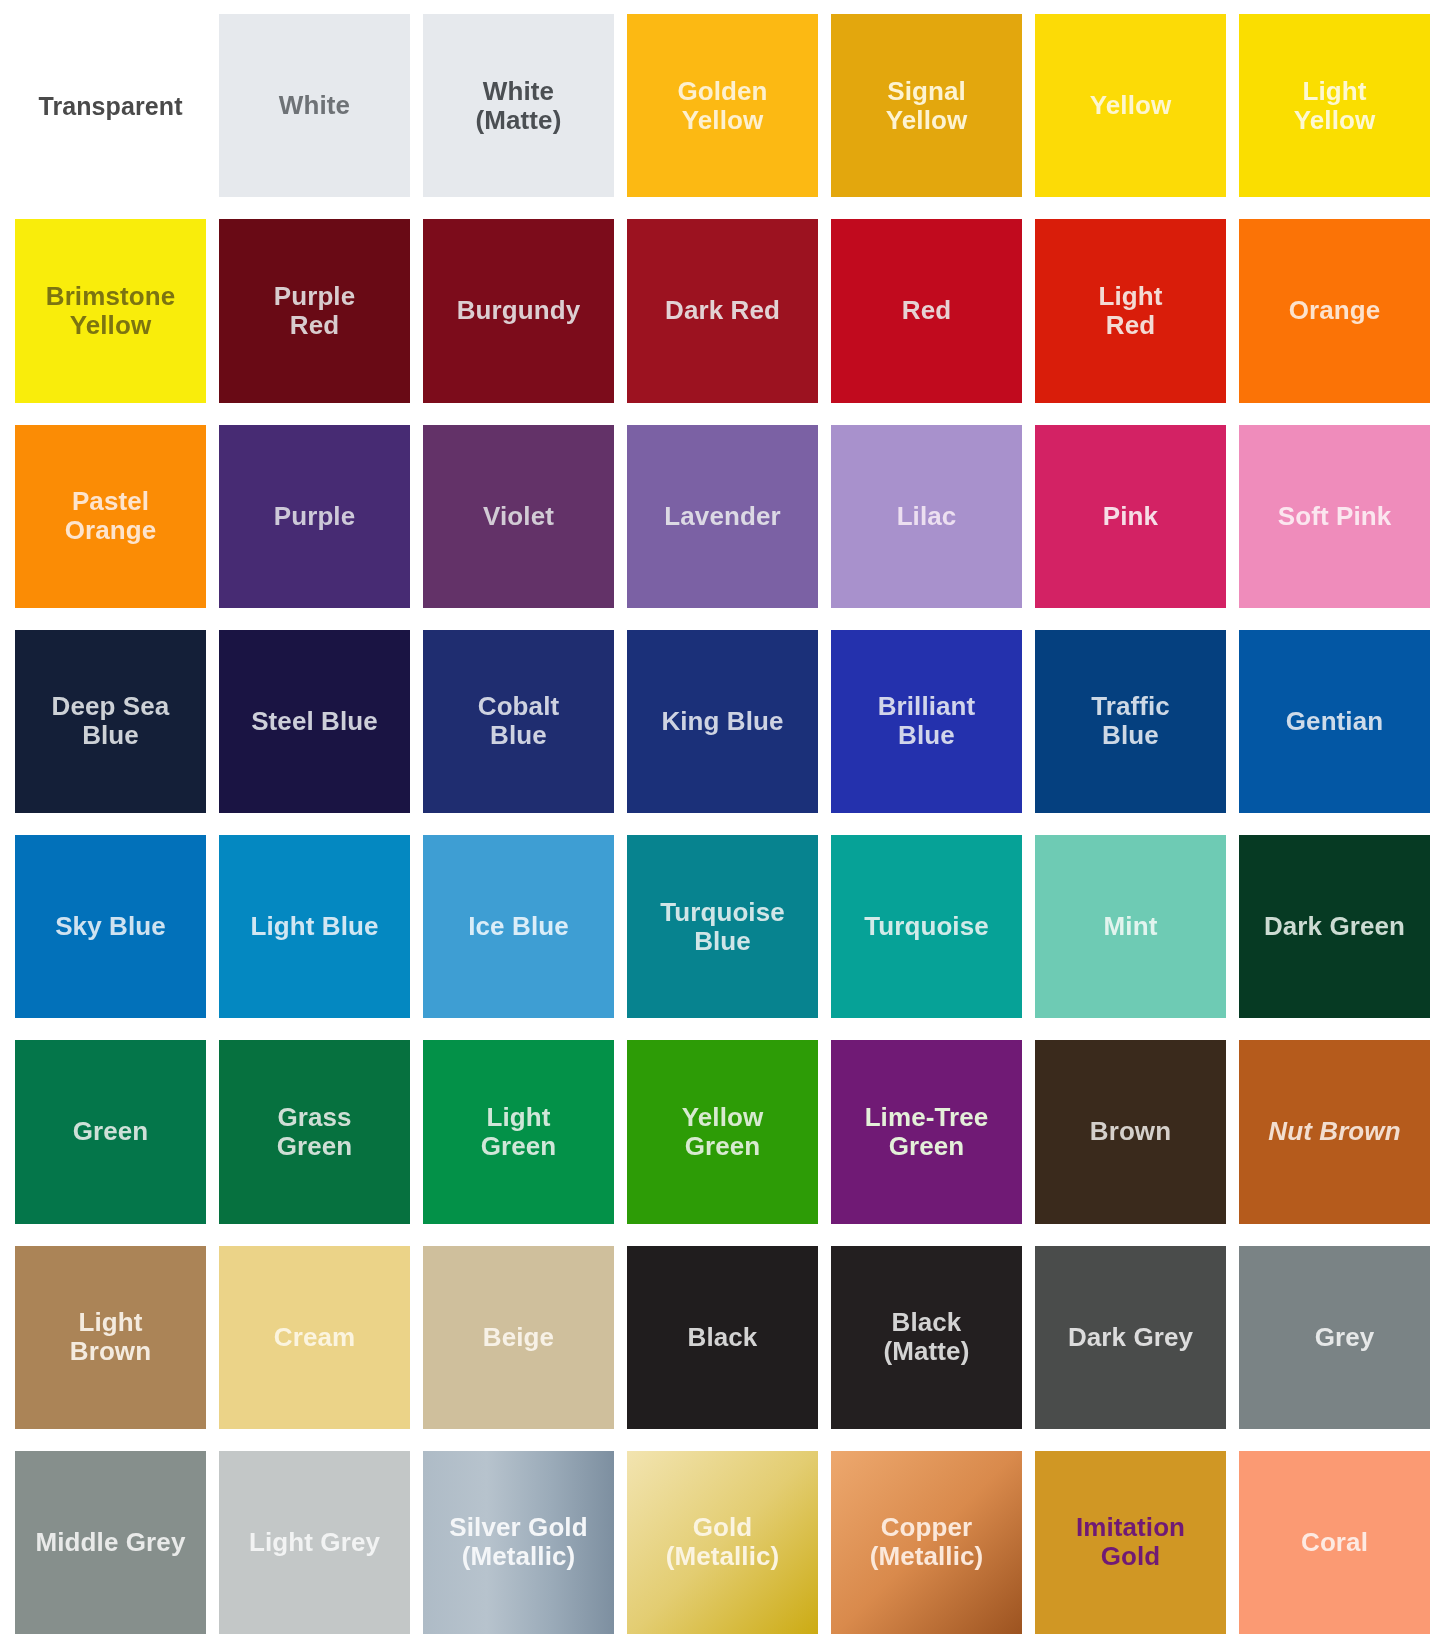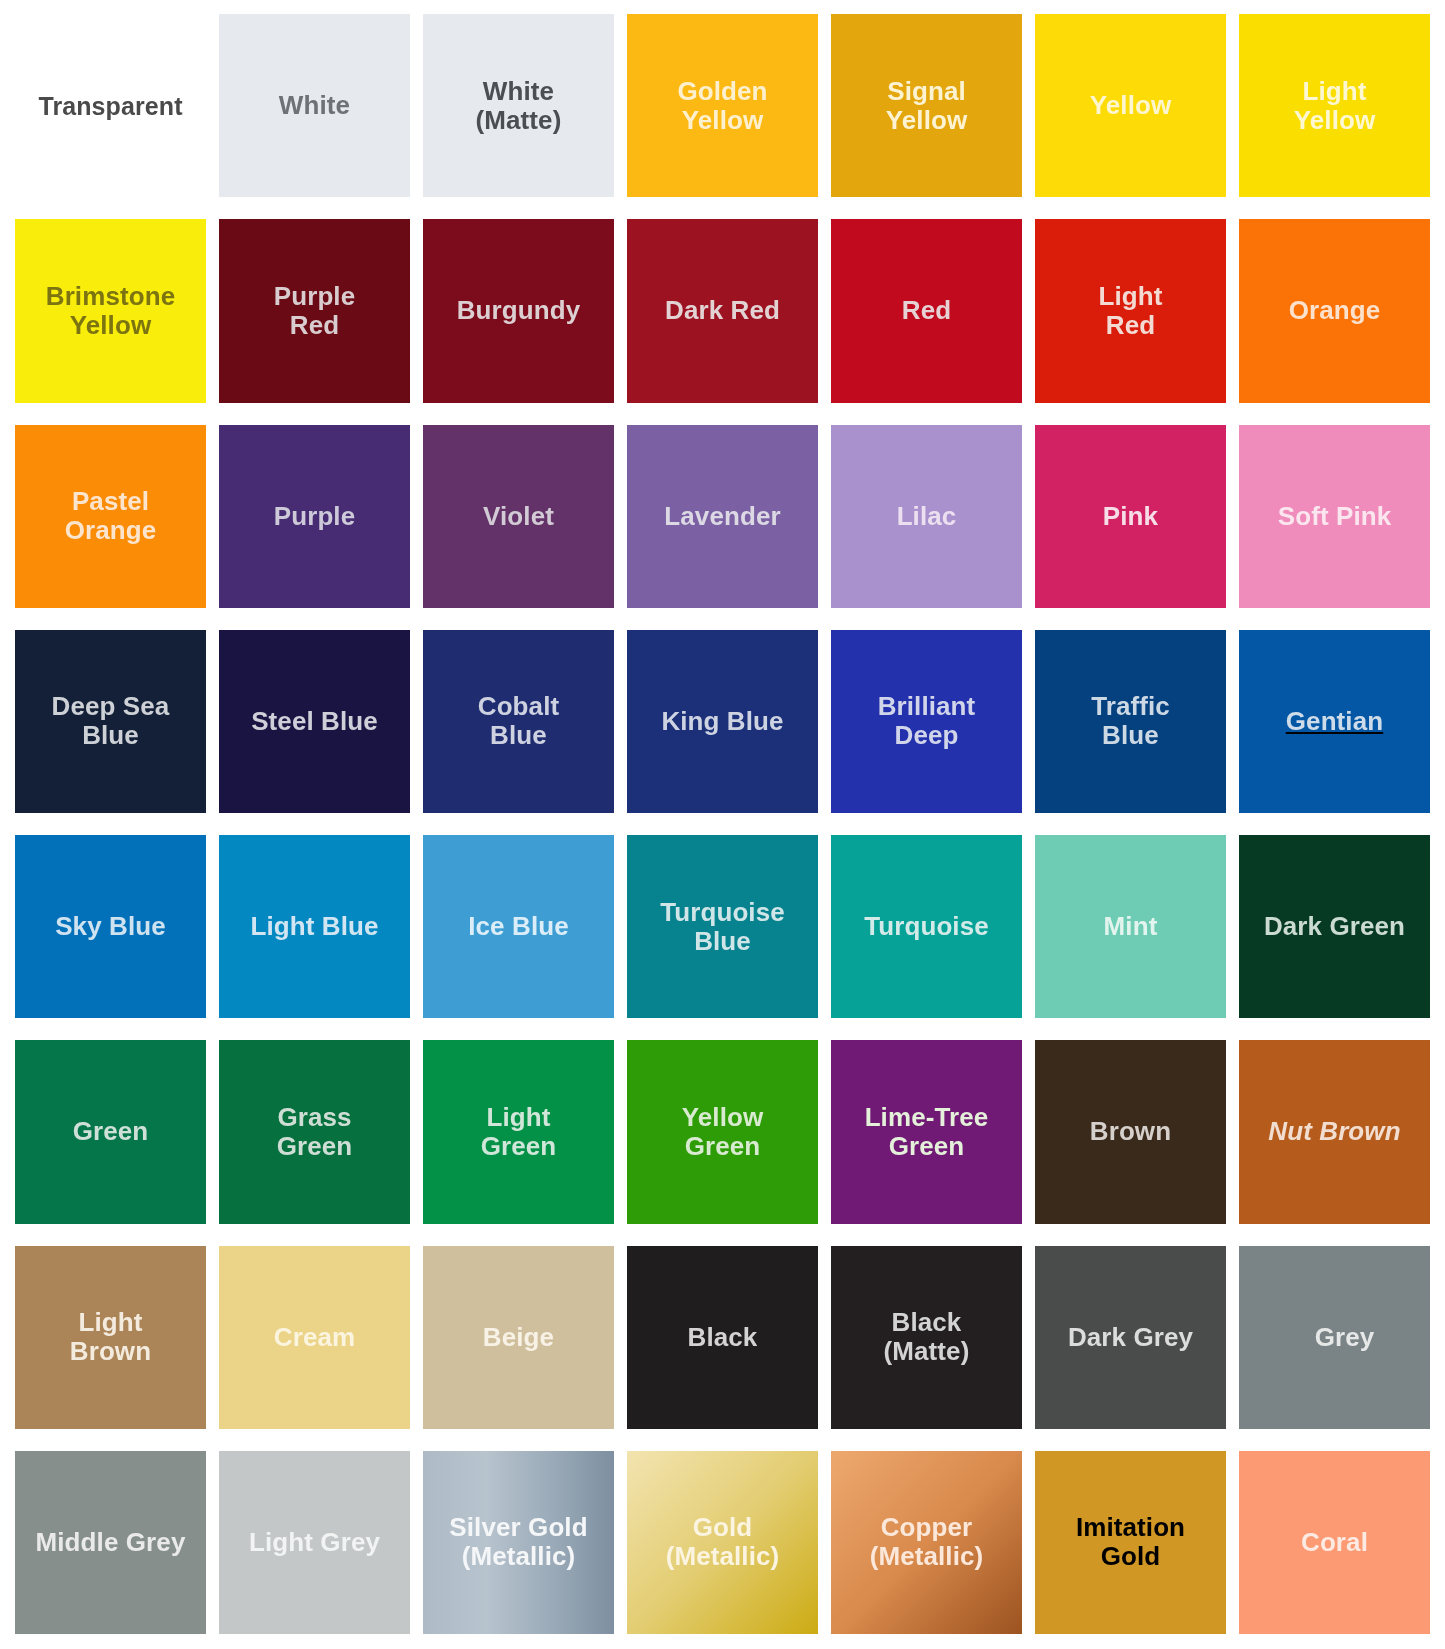--- a/index.html
+++ b/index.html
@@ -130,27 +130,27 @@
     </div>
     <div class="swatch" style="background: rgb(31, 45, 112);">
       <span class="swatch-label" style="color: rgb(206, 210, 224);">Cobalt
 Blue</span>
     </div>
     <div class="swatch" style="background: rgb(27, 48, 121);">
       <span class="swatch-label" style="color: rgb(206, 211, 226);">King Blue</span>
     </div>
     <div class="swatch" style="background: rgb(36, 49, 173);">
       <span class="swatch-label" style="color: rgb(209, 213, 234);">Brilliant
-Deep</span>
+Blue</span>
     </div>
     <div class="swatch" style="background: rgb(5, 64, 127);">
       <span class="swatch-label" style="color: rgb(205, 216, 229);">Traffic
 Blue</span>
     </div>
-    <div class="swatch" style="background: rgb(3, 87, 164); text-decoration: underline;">
+    <div class="swatch" style="background: rgb(3, 87, 164);">
       <span class="swatch-label" style="color: rgb(206, 219, 233);">Gentian</span>
     </div>
     <div class="swatch" style="background: rgb(2, 113, 186);">
       <span class="swatch-label" style="color: rgb(207, 226, 240);">Sky Blue</span>
     </div>
     <div class="swatch" style="background: rgb(4, 136, 193);">
       <span class="swatch-label" style="color: rgb(209, 230, 242);">Light Blue</span>
     </div>
     <div class="swatch" style="background: rgb(62, 158, 211);">
       <span class="swatch-label" style="color: rgb(219, 237, 248);">Ice Blue</span>
@@ -228,19 +228,19 @@
     </div>
     <div class="swatch" style="background: linear-gradient(135deg, rgb(242, 228, 176), rgb(227, 205, 114), rgb(204, 171, 19));">
       <span class="swatch-label" style="color: rgb(251, 244, 224);">Gold
 (Metallic)</span>
     </div>
     <div class="swatch" style="background: linear-gradient(135deg, rgb(237, 168, 110), rgb(217, 138, 76), rgb(156, 83, 32));">
       <span class="swatch-label" style="color: rgb(251, 232, 218);">Copper
 (Metallic)</span>
     </div>
     <div class="swatch" style="background: rgb(208, 151, 36);">
-      <span class="swatch-label" style="color: #000000;">Imitation
+      <span class="swatch-label" style="color: #701a75;">Imitation
 Gold</span>
     </div>
     <div class="swatch" style="background: rgb(251, 154, 115);">
       <span class="swatch-label" style="color: rgb(253, 234, 226);">Coral</span>
     </div>
   </div>
 
 </body></html>

